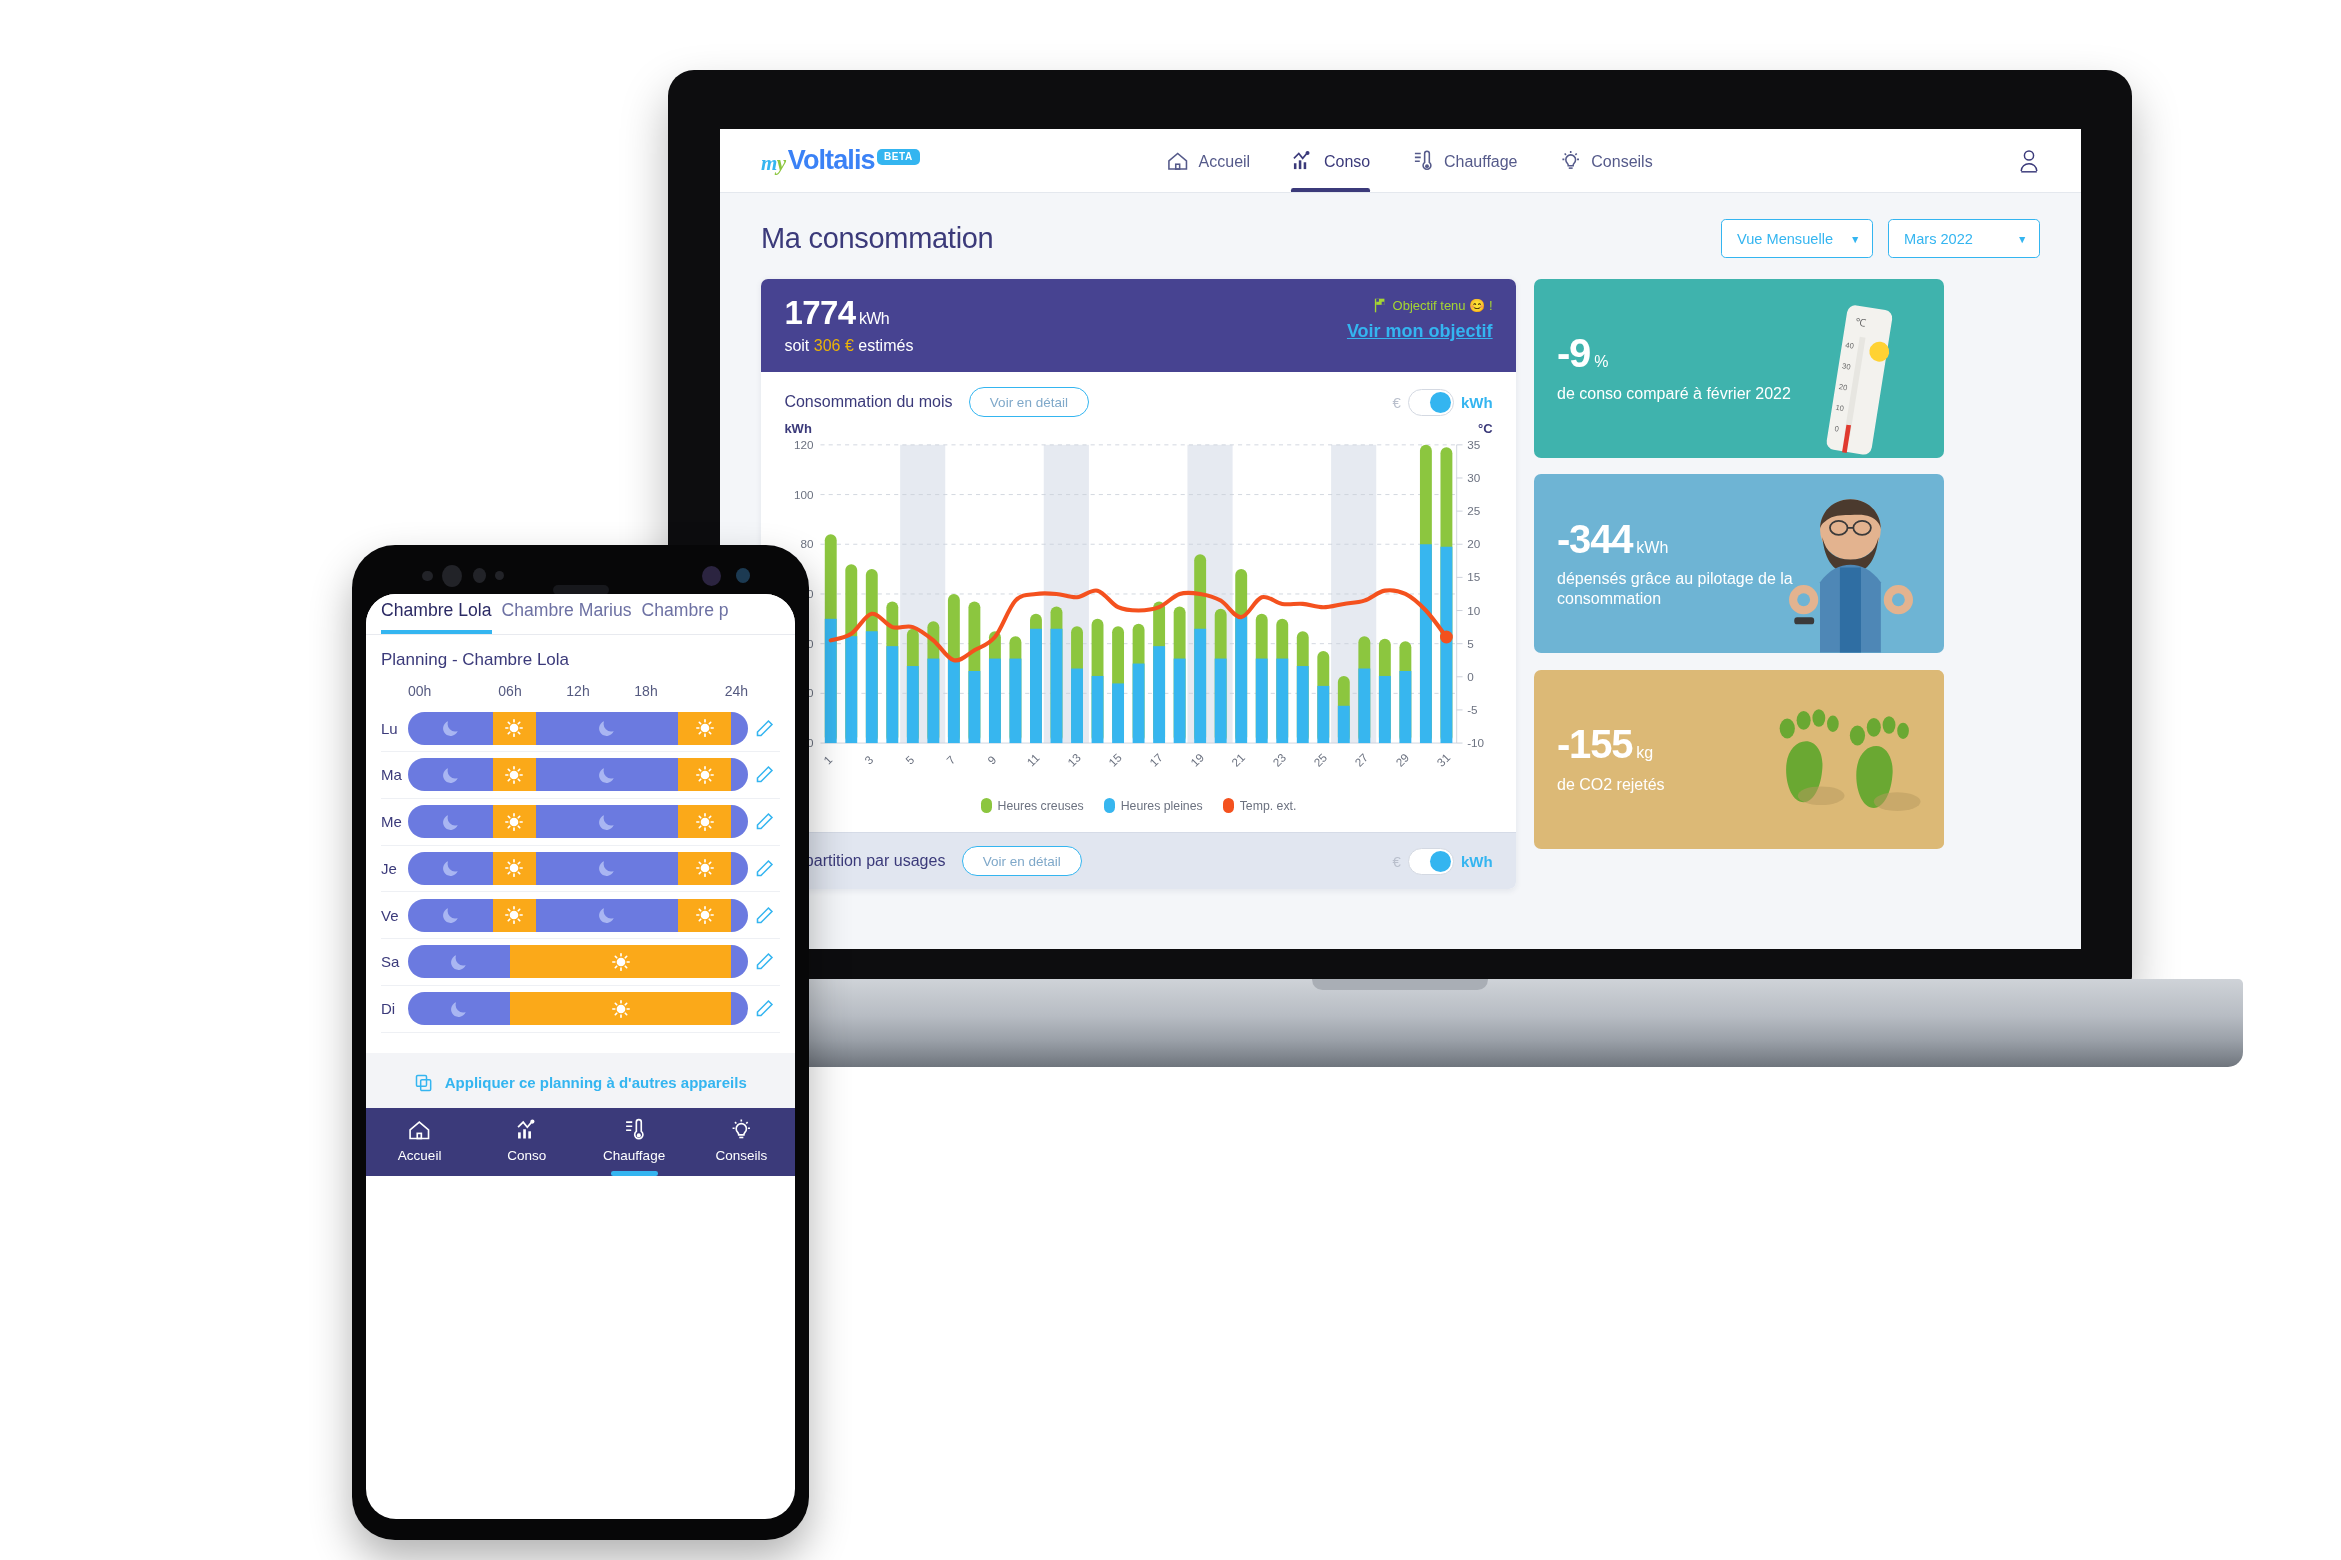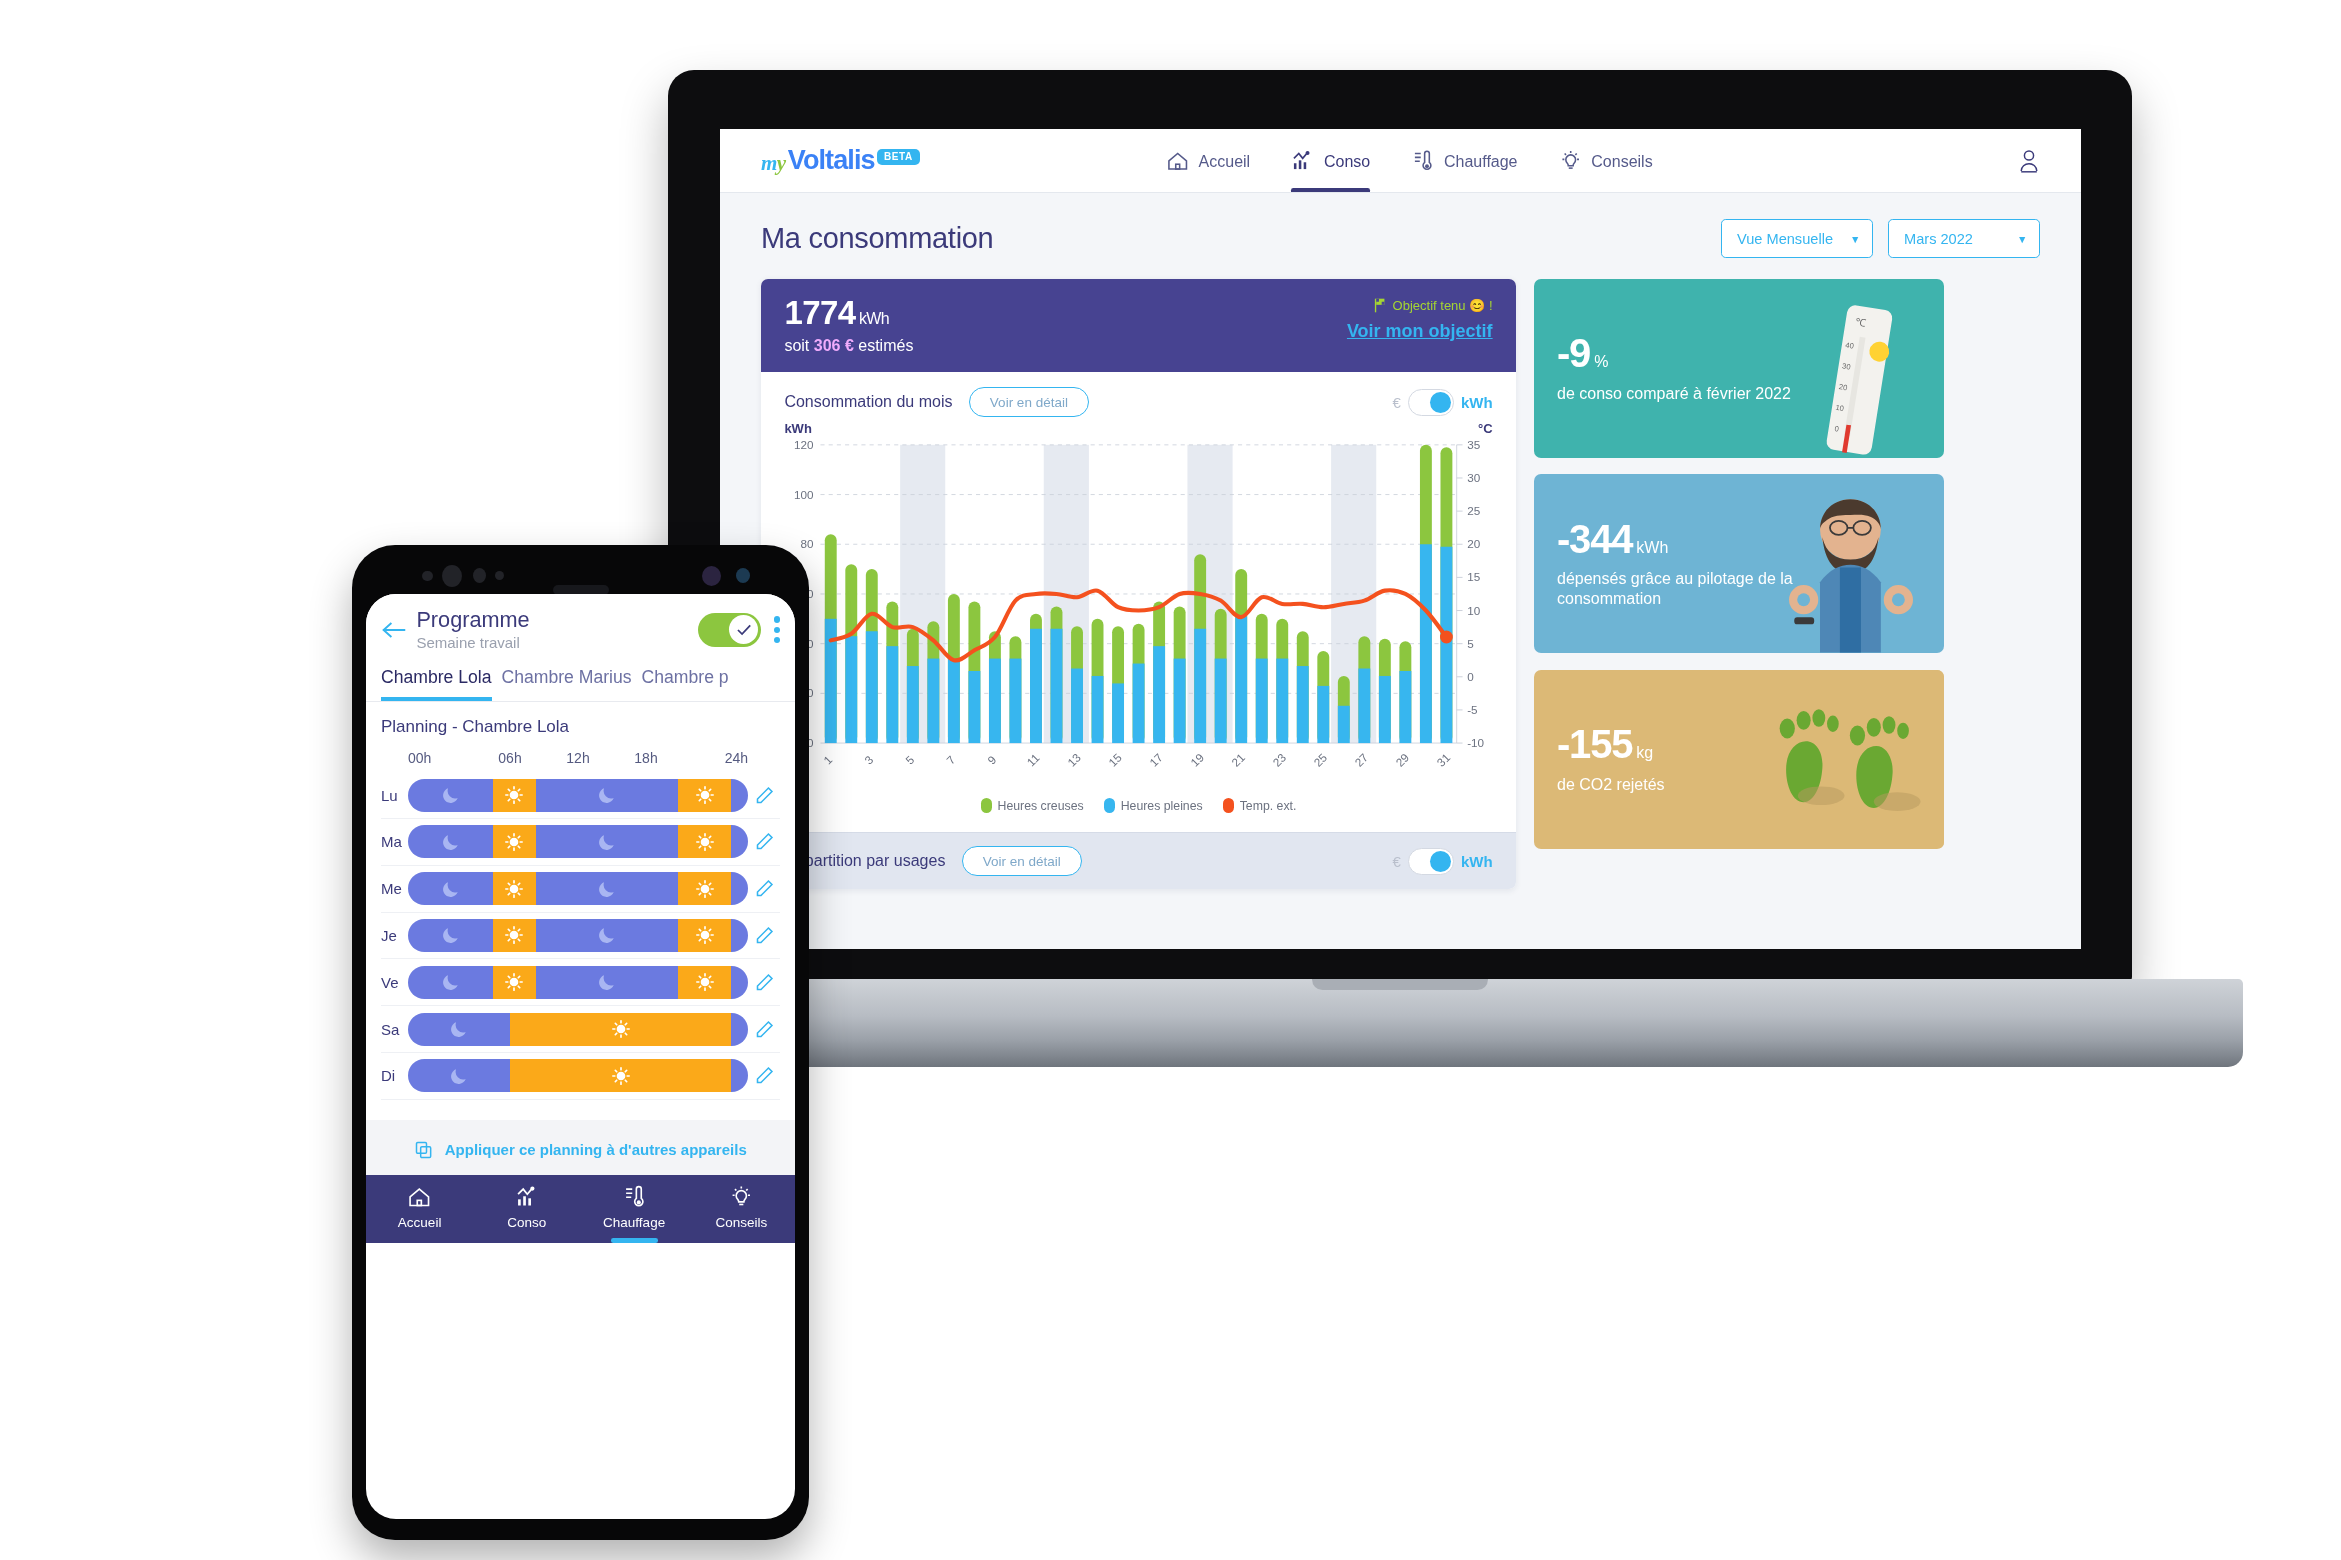--- a/index.html
+++ b/index.html
@@ -81,21 +81,21 @@
     width: 755px; background: #fff; border-radius: 7px; overflow: hidden;
     box-shadow: 0 1.2px 5.9px rgba(30,40,80,.08);
   }
   .banner {
     background: #474391; color: #fff; padding: 15px 23.4px 17.6px 23.4px;
     display: flex; align-items: flex-start;
   }
   .banner-kwh { font-size: 33px; font-weight: 700; letter-spacing: -0.6px; }
   .banner-kwh small { font-size: 16px; font-weight: 400; margin-left: 3.5px; }
   .banner-sub { font-size: 16px; margin-top: 4.7px; }
-  .banner-sub .eur { color: #f0abfc; font-weight: 700; }
+  .banner-sub .eur { color: #eab308; font-weight: 400; }
   .banner-right { margin-left: auto; text-align: right; padding-top: 3.5px; }
   .goal-line { font-size: 13px; color: #a5d532; display: flex; align-items: center; gap: 4.7px; justify-content: flex-end; }
   .goal-link {
     display: block; margin-top: 8.2px; color: #34b5f0; font-size: 18px;
     text-decoration: underline; font-weight: 600;
   }
   .flag-ic { width: 14px; height: 15px; }
 
   .sec-head { display: flex; align-items: center; padding: 15px 23.4px 3.5px 23.4px; }
   .sec-title { font-size: 16px; color: #3b3a7a; }
@@ -546,42 +546,20 @@
         <div class="sensor" style="left:70px;top:8.2px;width:10.5px;height:10.5px"></div>
         <div class="sensor" style="left:90px;top:2.3px;width:20px;height:22px"></div>
         <div class="sensor" style="left:121px;top:5.9px;width:13px;height:15px"></div>
         <div class="sensor" style="left:143px;top:8.2px;width:9.4px;height:9.4px"></div>
         <div class="speaker"></div>
         <div class="sensor" style="right:88px;top:3.5px;width:19px;height:20px;background:#2b2440"></div>
         <div class="sensor" style="right:59px;top:5.9px;width:14px;height:15px;background:#1c3a52"></div>
       </div>
       <div class="phone-screen">
 
-        <div class="ph-header">
-          <svg class="back-arrow" viewBox="0 0 30 22" fill="none" stroke="#34b5f0" stroke-width="2.2">
-            <path d="M12 3 3 11l9 8"></path>
-              <path d="M3 11h25"></path>
-          </svg>
-          <div>
-            <div class="ph-title">Programme</div>
-            <div class="ph-sub">Semaine travail</div>
-          </div>
-          <div class="ph-toggle">
-            <div class="knob2">
-              <svg width="17.6" height="14" viewBox="0 0 30 24" fill="none" stroke="#3b3a7a" stroke-width="3">
-                  <path d="M5 12l7 7L26 4"></path>
-                </svg>
-            </div>
-          </div>
-          <div class="kebab">
-              <i></i>
-              <i></i>
-              <i></i>
-            </div>
-        </div>
 
         <div class="ph-tabs">
           <div class="ph-tab active">Chambre Lola</div>
           <div class="ph-tab">Chambre Marius</div>
           <div class="ph-tab">Chambre p</div>
         </div>
 
         <div class="ph-body">
           <div class="plan-title">Planning - Chambre Lola</div>
           <div class="hours">

